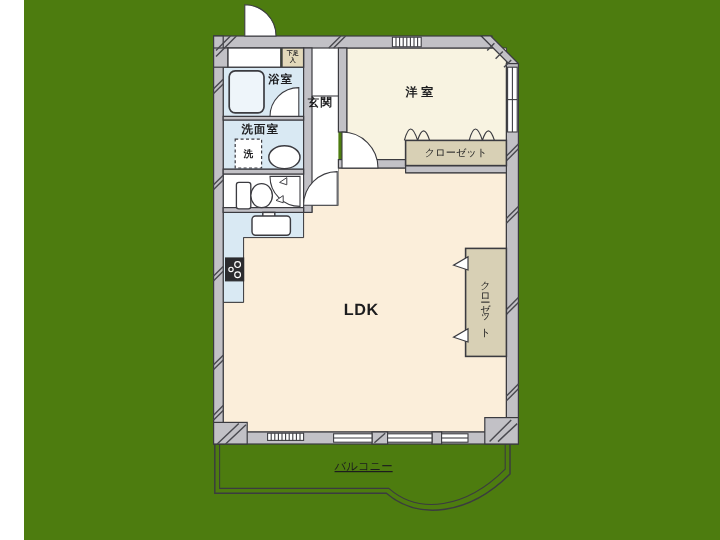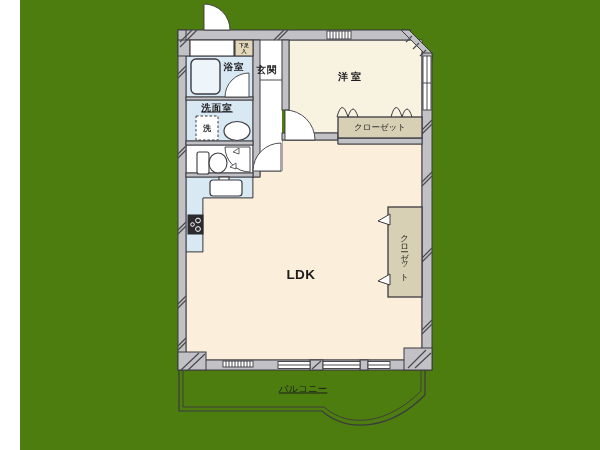--- a/index.html
+++ b/index.html
@@ -142,25 +142,25 @@
       <line x1="240" y1="80" x2="262" y2="80" stroke-width="0.9"></line>
     </g>
 
     <g stroke="#3b3b40" fill="none">
       <path stroke-width="1.2" d="M159,370 L159,411 L302,411 C329,434 371,429 405,395 L405,370"></path>
       <path stroke-width="0.9" d="M163,370 L163,407 L304,407 C329,429 368,424 401,391 L401,370"></path>
     </g>
   </svg>
 
   <div class="lbl bold" style="left:214px;top:67px;font-size:9.5px;">浴室</div>
-  <div class="lbl bold" style="left:197px;top:108px;font-size:9.5px;text-decoration:underline;">洗面室</div>
+  <div class="lbl bold" style="left:197px;top:108px;font-size:9.5px;">洗面室</div>
   <div class="lbl" style="left:187px;top:128px;font-size:8px;font-weight:bold;letter-spacing:0;">洗</div>
-  <div class="lbl bold" style="left:247px;top:70px;font-size:9.5px;">玄関</div>
+  <div class="lbl bold" style="left:247px;top:86px;font-size:9.5px;">玄関</div>
   <div class="lbl bold" style="left:331px;top:77px;font-size:10px;letter-spacing:3px;">洋室</div>
   <div class="lbl" style="left:360px;top:128px;font-size:8.5px;letter-spacing:0;">クローゼット</div>
   <div class="lbl vert" style="left:385px;top:252px;font-size:8.5px;">クローゼット</div>
-  <div class="lbl" style="left:281px;top:274px;font-size:13.5px;font-weight:600;letter-spacing:0.5px;">LDK</div>
+  <div class="lbl" style="left:281px;top:258px;font-size:13.5px;font-weight:600;letter-spacing:0.5px;">LDK</div>
   <div class="lbl" style="left:283px;top:389px;font-size:9.5px;letter-spacing:0;text-decoration:underline;">バルコニー</div>
   <div class="lbl tiny" style="left:224px;top:48px;">
     <span>下足</span><br>
     <span>入</span>
   </div>
 </div>
 
 </body></html>

